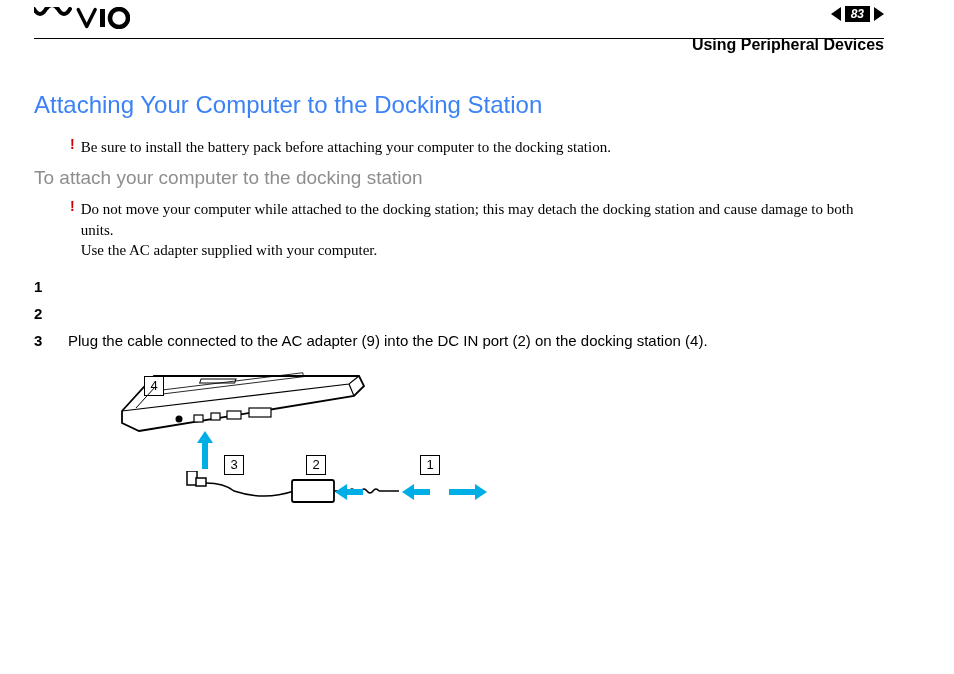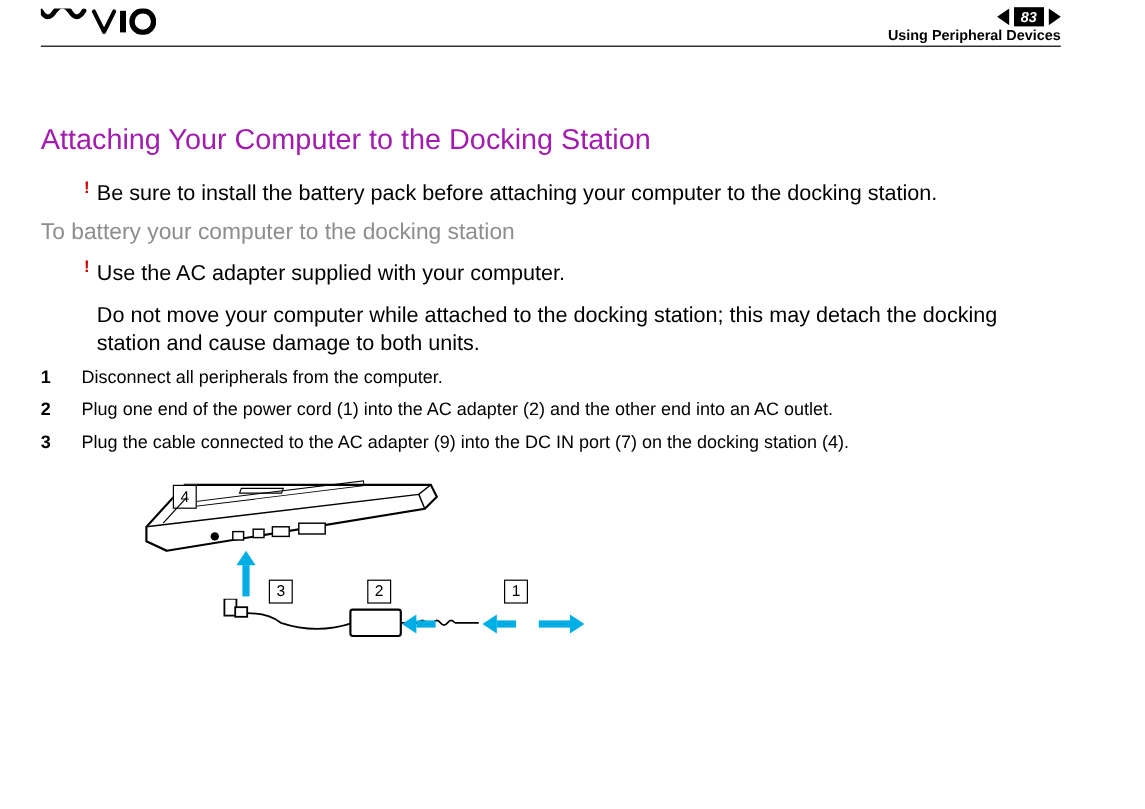--- a/index.html
+++ b/index.html
@@ -5,28 +5,28 @@
   html,body{margin:0;padding:0;background:#fff;font-family:Arial,Helvetica,sans-serif;color:#000;}
   .page{position:relative;width:918px;height:674px;box-sizing:border-box;padding:0 34px;}
   
   .hdr{position:relative;height:38px;border-bottom:1px solid #000;}
   .hdr .logo{position:absolute;left:0;top:7px;font-family:Arial,Helvetica,sans-serif;font-size:22px;font-weight:900;letter-spacing:1px;}
   .hdr .nav{position:absolute;right:0;top:6px;display:flex;align-items:center;gap:4px;}
   .tri{width:0;height:0;border-top:7px solid transparent;border-bottom:7px solid transparent;}
   .tri.l{border-right:10px solid #000;}
   .tri.r{border-left:10px solid #000;}
   .pgnum{background:#000;color:#fff;font-style:italic;font-weight:bold;font-size:12px;padding:1px 6px;font-family:Arial,Helvetica,sans-serif;}
-  .crumb{position:absolute;right:0;top:22px;font-size:12px;font-weight:bold;font-family:Arial,Helvetica,sans-serif;}
+  .crumb{position:absolute;right:0;top:36px;font-size:16px;font-weight:bold;font-family:Arial,Helvetica,sans-serif;}
   
   .content{padding-top:52px;}
-  h1{margin:12px 0 18px 0;font-family:Arial,Helvetica,sans-serif;font-size:24px;font-weight:400;color:#a21caf;}
+  h1{margin:0 0 18px 0;font-family:Arial,Helvetica,sans-serif;font-size:24px;font-weight:400;color:#3b82f6;}
   h2{margin:0 0 10px 0;font-family:Arial,Helvetica,sans-serif;font-size:19px;font-weight:400;color:#8e8e8e;}
   .warn{display:flex;align-items:flex-start;gap:6px;margin:0 0 10px 36px;}
   .bang{color:#d00000;font-weight:bold;font-size:14px;line-height:1;}
-  .wtxt{font-family:Liberation Sans, sans-serif;font-size:18px;line-height:1.35;flex:1;}
+  .wtxt{font-family:Liberation Serif, serif;font-size:15px;line-height:1.35;flex:1;}
   ol.steps{list-style:none;margin:6px 0 0 0;padding:0;}
   ol.steps li{display:flex;gap:14px;margin:0 0 6px 0;font-size:15px;line-height:1.4;}
   ol.steps li .n{width:20px;font-weight:bold;flex:none;text-align:left;}
   .b{font-weight:normal;}
   
   .dia{position:relative;margin:20px 0 0 50px;width:420px;height:170px;}
   .dock{position:absolute;left:35px;top:0;width:250px;height:70px;}
   .callout{position:absolute;width:18px;height:18px;border:1px solid #000;background:#fff;font:13px/17px Arial;text-align:center;}
   .arrow{position:absolute;display:flex;align-items:center;}
   .arrow .shaft{height:6px;background:#00aee6;}
@@ -57,43 +57,41 @@
   </div>
 
   <div class="content">
     <h1>Attaching Your Computer to the Docking Station</h1>
 
     <div class="warn">
       <span class="bang">!</span>
       <span class="wtxt">Be sure to install the battery pack before attaching your computer to the docking station.</span>
     </div>
 
-    <h2>To battery your computer to the docking station</h2>
+    <h2>To attach your computer to the docking station</h2>
 
     <div class="warn" style="margin-bottom:4px;">
       <span class="bang">!</span>
       <div style="flex:1">
+        <div class="wtxt">Do not move your computer while attached to the docking station; this may detach the docking station and cause damage to both units.</div>
         <div class="wtxt" style="margin-bottom:10px;">Use the AC adapter supplied with your computer.</div>
-        <div class="wtxt">Do not move your computer while attached to the docking station; this may detach the docking station and cause damage to both units.</div>
       </div>
     </div>
 
     <ol class="steps">
       <li>
         <span class="n">1</span>
-        <span>Disconnect all peripherals from the computer.</span>
       </li>
       <li>
         <span class="n">2</span>
-        <span>Plug one end of the power cord (1) into the AC adapter (2) and the other end into an AC outlet.</span>
       </li>
       <li>
         <span class="n">3</span>
         <span>
-          <span>Plug the cable connected to the AC adapter (9) into the </span><span class="b">DC IN</span><span> port (7) on the docking station (4).</span>
+          <span>Plug the cable connected to the AC adapter (9) into the </span><span class="b">DC IN</span><span> port (2) on the docking station (4).</span>
         </span>
       </li>
     </ol>
 
     <div class="dia">
 
       <svg class="dock" viewBox="0 0 250 70">
         <polygon points="20,60 235,25 245,15 240,5 35,5 3,40 3,52" fill="#fff" stroke="#000" stroke-width="1.8"></polygon>
         <polyline points="3,40 230,13 240,5" fill="none" stroke="#000" stroke-width="1.2"></polyline>
         <polyline points="230,13 235,25" fill="none" stroke="#000" stroke-width="1.2"></polyline>

